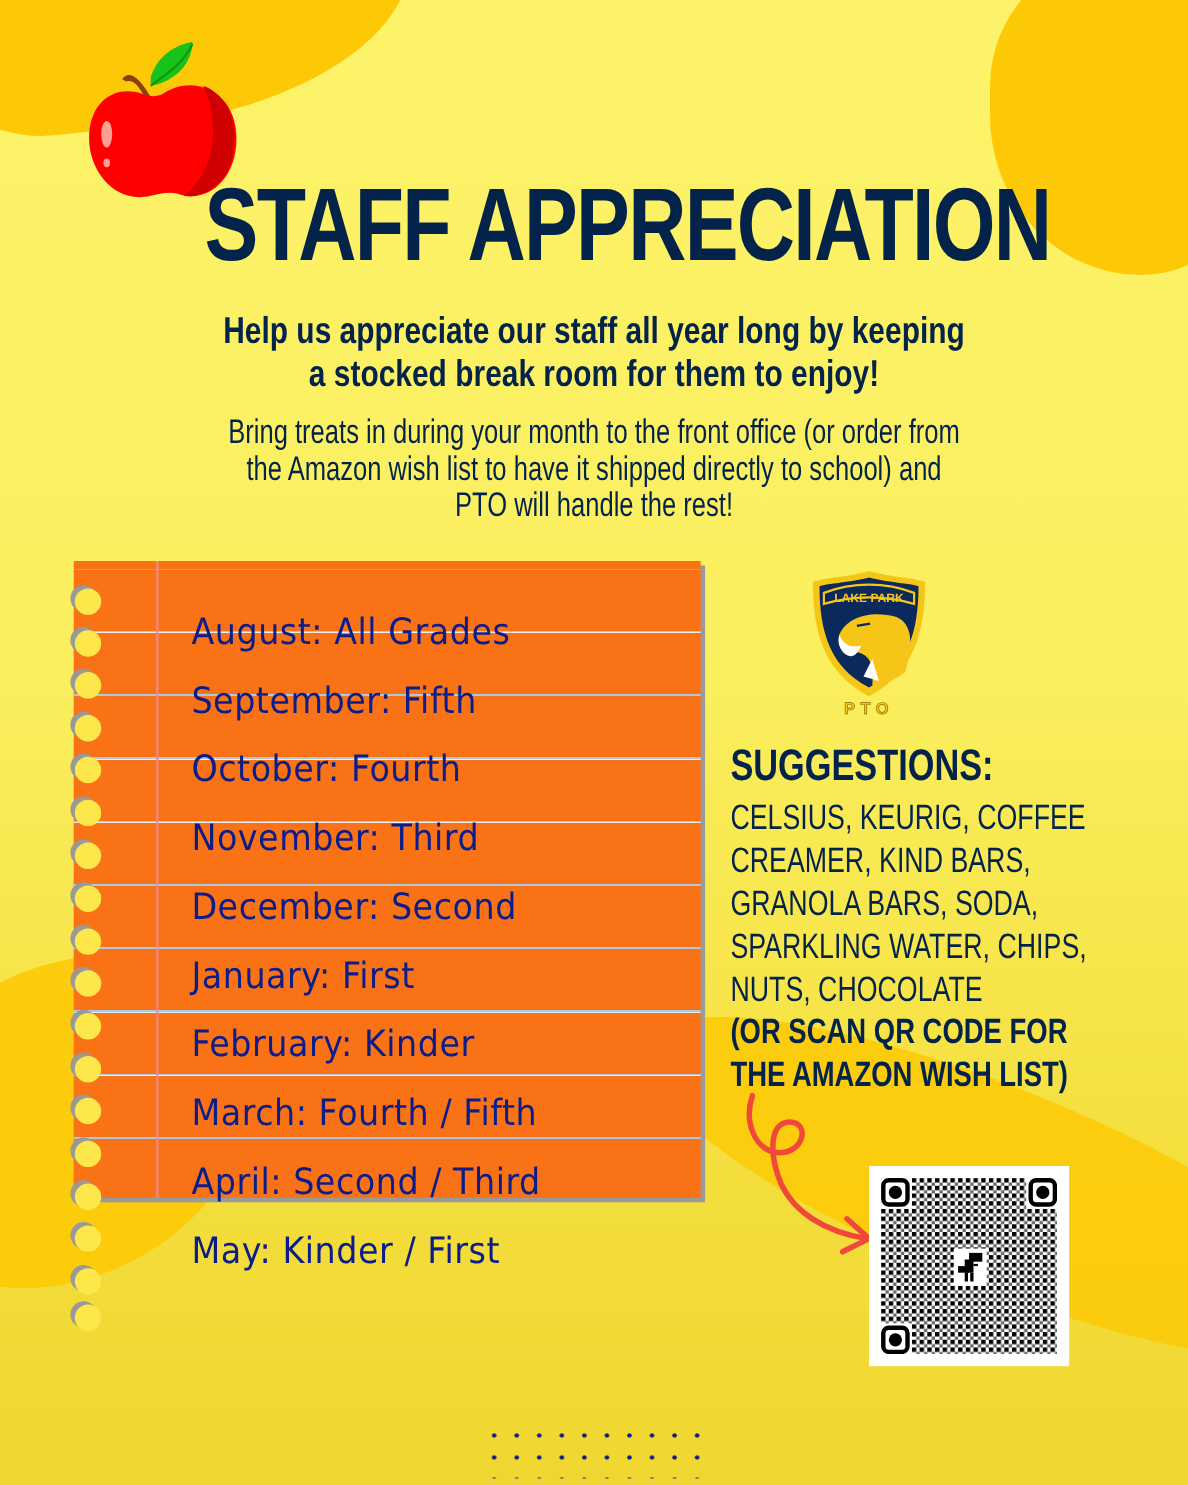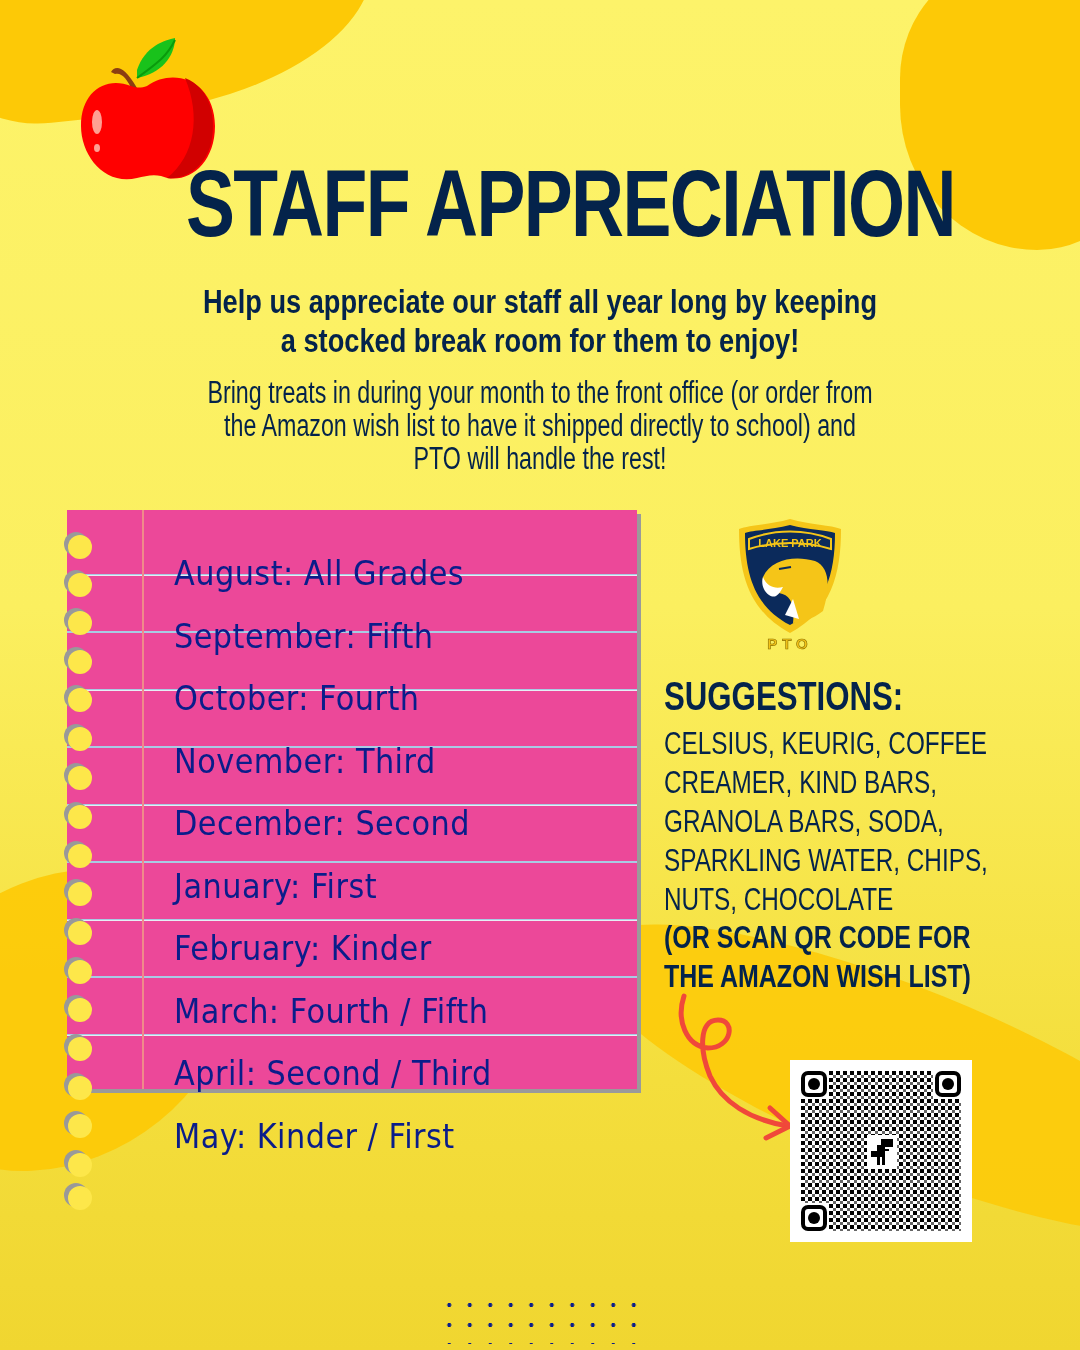--- a/index.html
+++ b/index.html
@@ -20,21 +20,21 @@
 
   .title { position:absolute; left:0; right:0; top:150px; text-align:center;
            font-family:"Liberation Sans", sans-serif; font-weight:700; font-size:94px;
            letter-spacing:-2px; transform:scaleX(.78); transform-origin:540px 0; color:#04234b;
            padding-left:78px; }
   .subhead { position:absolute; left:0; right:0; top:282px; text-align:center; font-weight:700;
              font-size:34px; line-height:39px; transform:scaleX(.8); transform-origin:540px 0; }
   .body-text { position:absolute; left:0; right:0; top:376px; text-align:center; font-size:31px;
                line-height:33px; transform:scaleX(.75); transform-origin:540px 0; }
 
-  .notebook { position:absolute; left:67px; top:510px; width:570px; height:579px; background:#ec4899;
+  .notebook { position:absolute; left:67px; top:510px; width:570px; height:579px; background:#f97316;
               box-shadow:4px 4px 0 #9a9a9a; }
   .notebook .lines { position:absolute; inset:0;
       background-image: repeating-linear-gradient(180deg, transparent 0, transparent 55.5px, #a8cbe4 55.5px, #a8cbe4 57px, #e6eef5 57px, #e6eef5 57.5px);
       background-position: 0 0; top:8px; }
   .margin-line { position:absolute; left:75px; top:0; bottom:0; width:2px; background:#f08a8a; }
   .ring { position:absolute; left:1px; width:24px; height:24px; border-radius:50%; background:#fde74a;
           box-shadow:-4px -3px 0 #999; }
   .schedule { position:absolute; left:107px; top:44px; margin:0; padding:0; list-style:none; }
   .schedule li { height:62.5px; font-family:"DejaVu Sans", sans-serif; font-size:33px; color:#0a1d8a;
                  letter-spacing:0.5px; white-space:nowrap; transform:scaleX(.92); transform-origin:0 0; }

